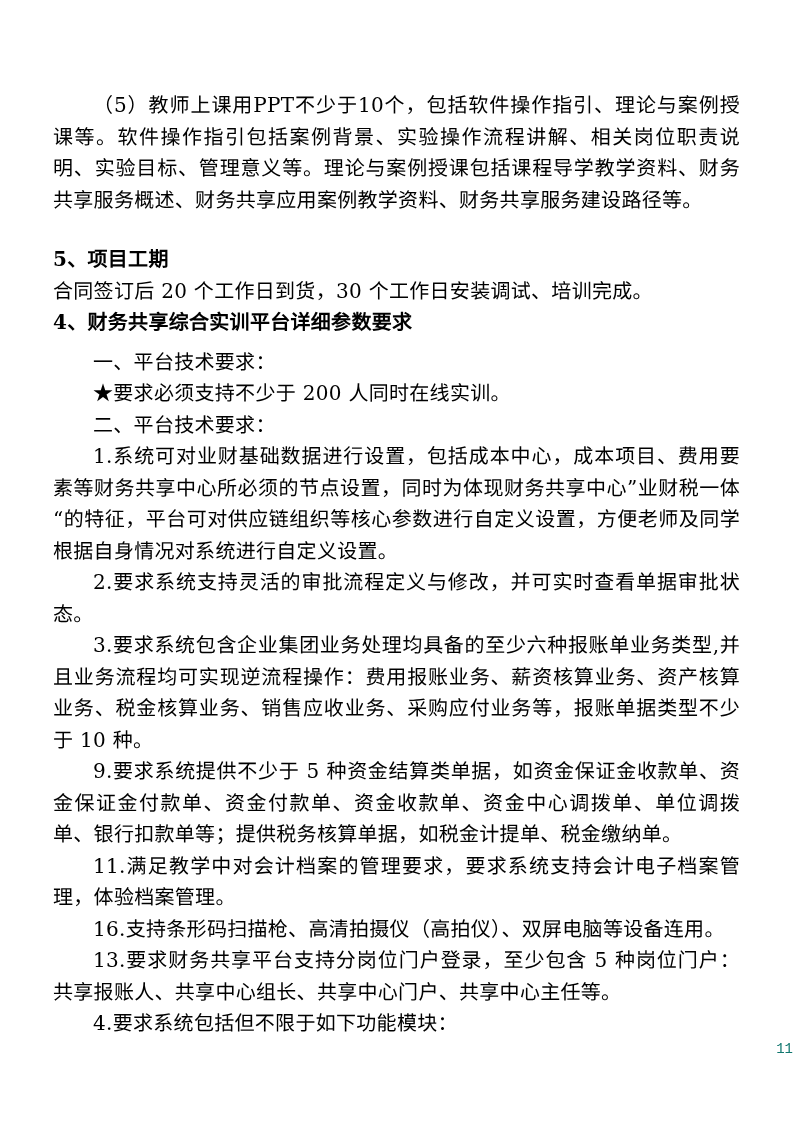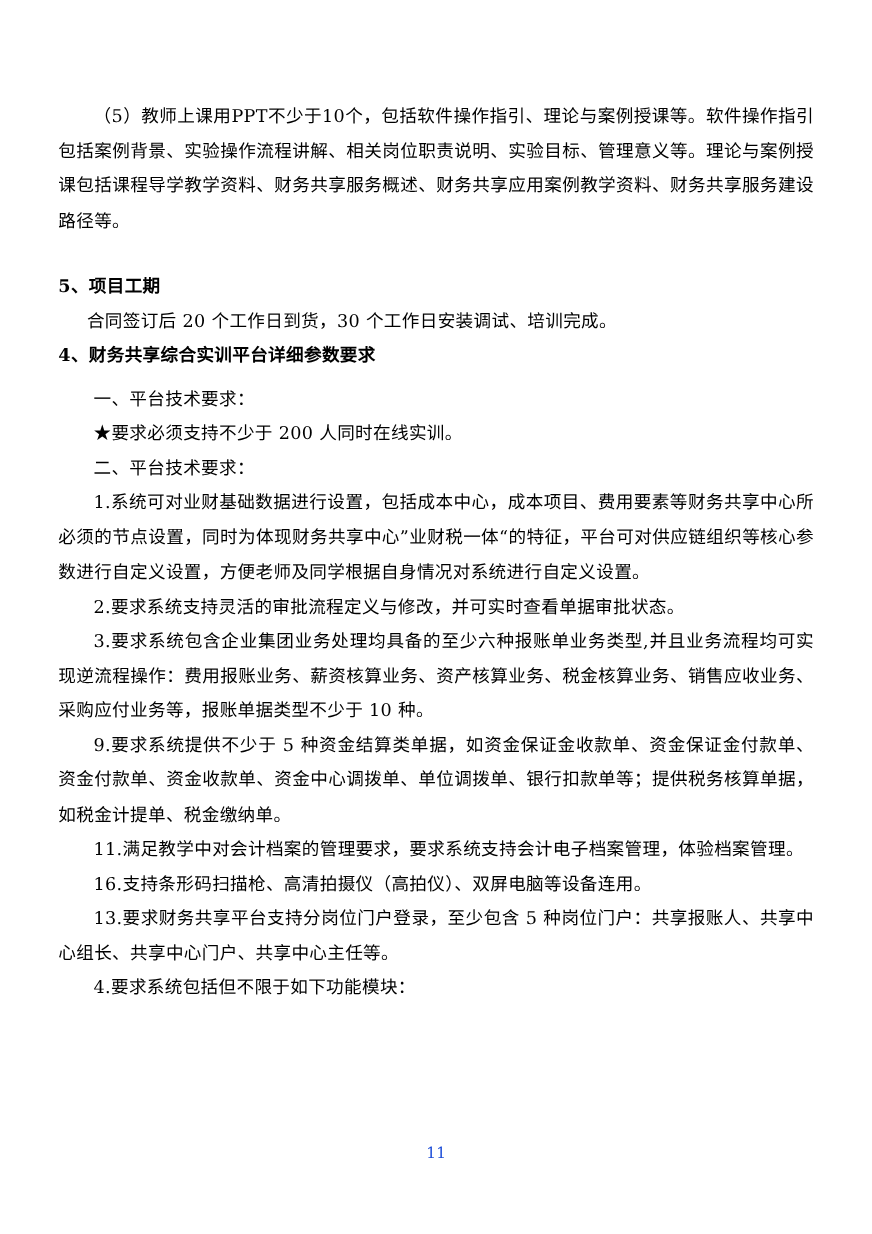--- a/index.html
+++ b/index.html
@@ -16,57 +16,57 @@
     color: #000000;
     font-family: "DejaVu Serif", "Liberation Serif", serif;
     overflow: hidden;
     box-sizing: border-box;
   }
   .doc-content {
     position: absolute;
     top: 90px;
     left: 53px;
     width: 687px;
-    font-size: 16px;
+    font-size: 20px;
     line-height: 31.5px;
     text-align: justify;
     text-justify: inter-ideograph;
     letter-spacing: 0.3px;
   }
   .para {
     margin: 0;
     padding: 0;
     word-break: break-all;
   }
   .para.indent {
     text-indent: 2em;
   }
   .para.flush {
     text-indent: 0;
-    margin-left: 26px;
   }
   .para.heading {
     font-weight: bold;
     text-indent: 0;
   }
   .para.gap-before {
     margin-top: 28px;
   }
   .para.gap-small {
     margin-top: 8px;
   }
   .page-number {
     position: absolute;
     top: 1041px;
     left: 0;
     width: 100%;
-    text-align: center;
+    text-align: right;
     font-size: 14px;
     line-height: 16px;
-    color: #1d4ed8;
+    color: #0f766e;
+    font-family: Liberation Mono, monospace;
   }
 </style>
 </head>
 <body>
 
 <div class="page">
   <div class="doc-content">
       <p class="para indent">（5）教师上课用PPT不少于10个，包括软件操作指引、理论与案例授课等。软件操作指引包括案例背景、实验操作流程讲解、相关岗位职责说明、实验目标、管理意义等。理论与案例授课包括课程导学教学资料、财务共享服务概述、财务共享应用案例教学资料、财务共享服务建设路径等。</p>
       <p class="para heading gap-before">5、项目工期</p>
       <p class="para flush">合同签订后 20 个工作日到货，30 个工作日安装调试、培训完成。</p>

